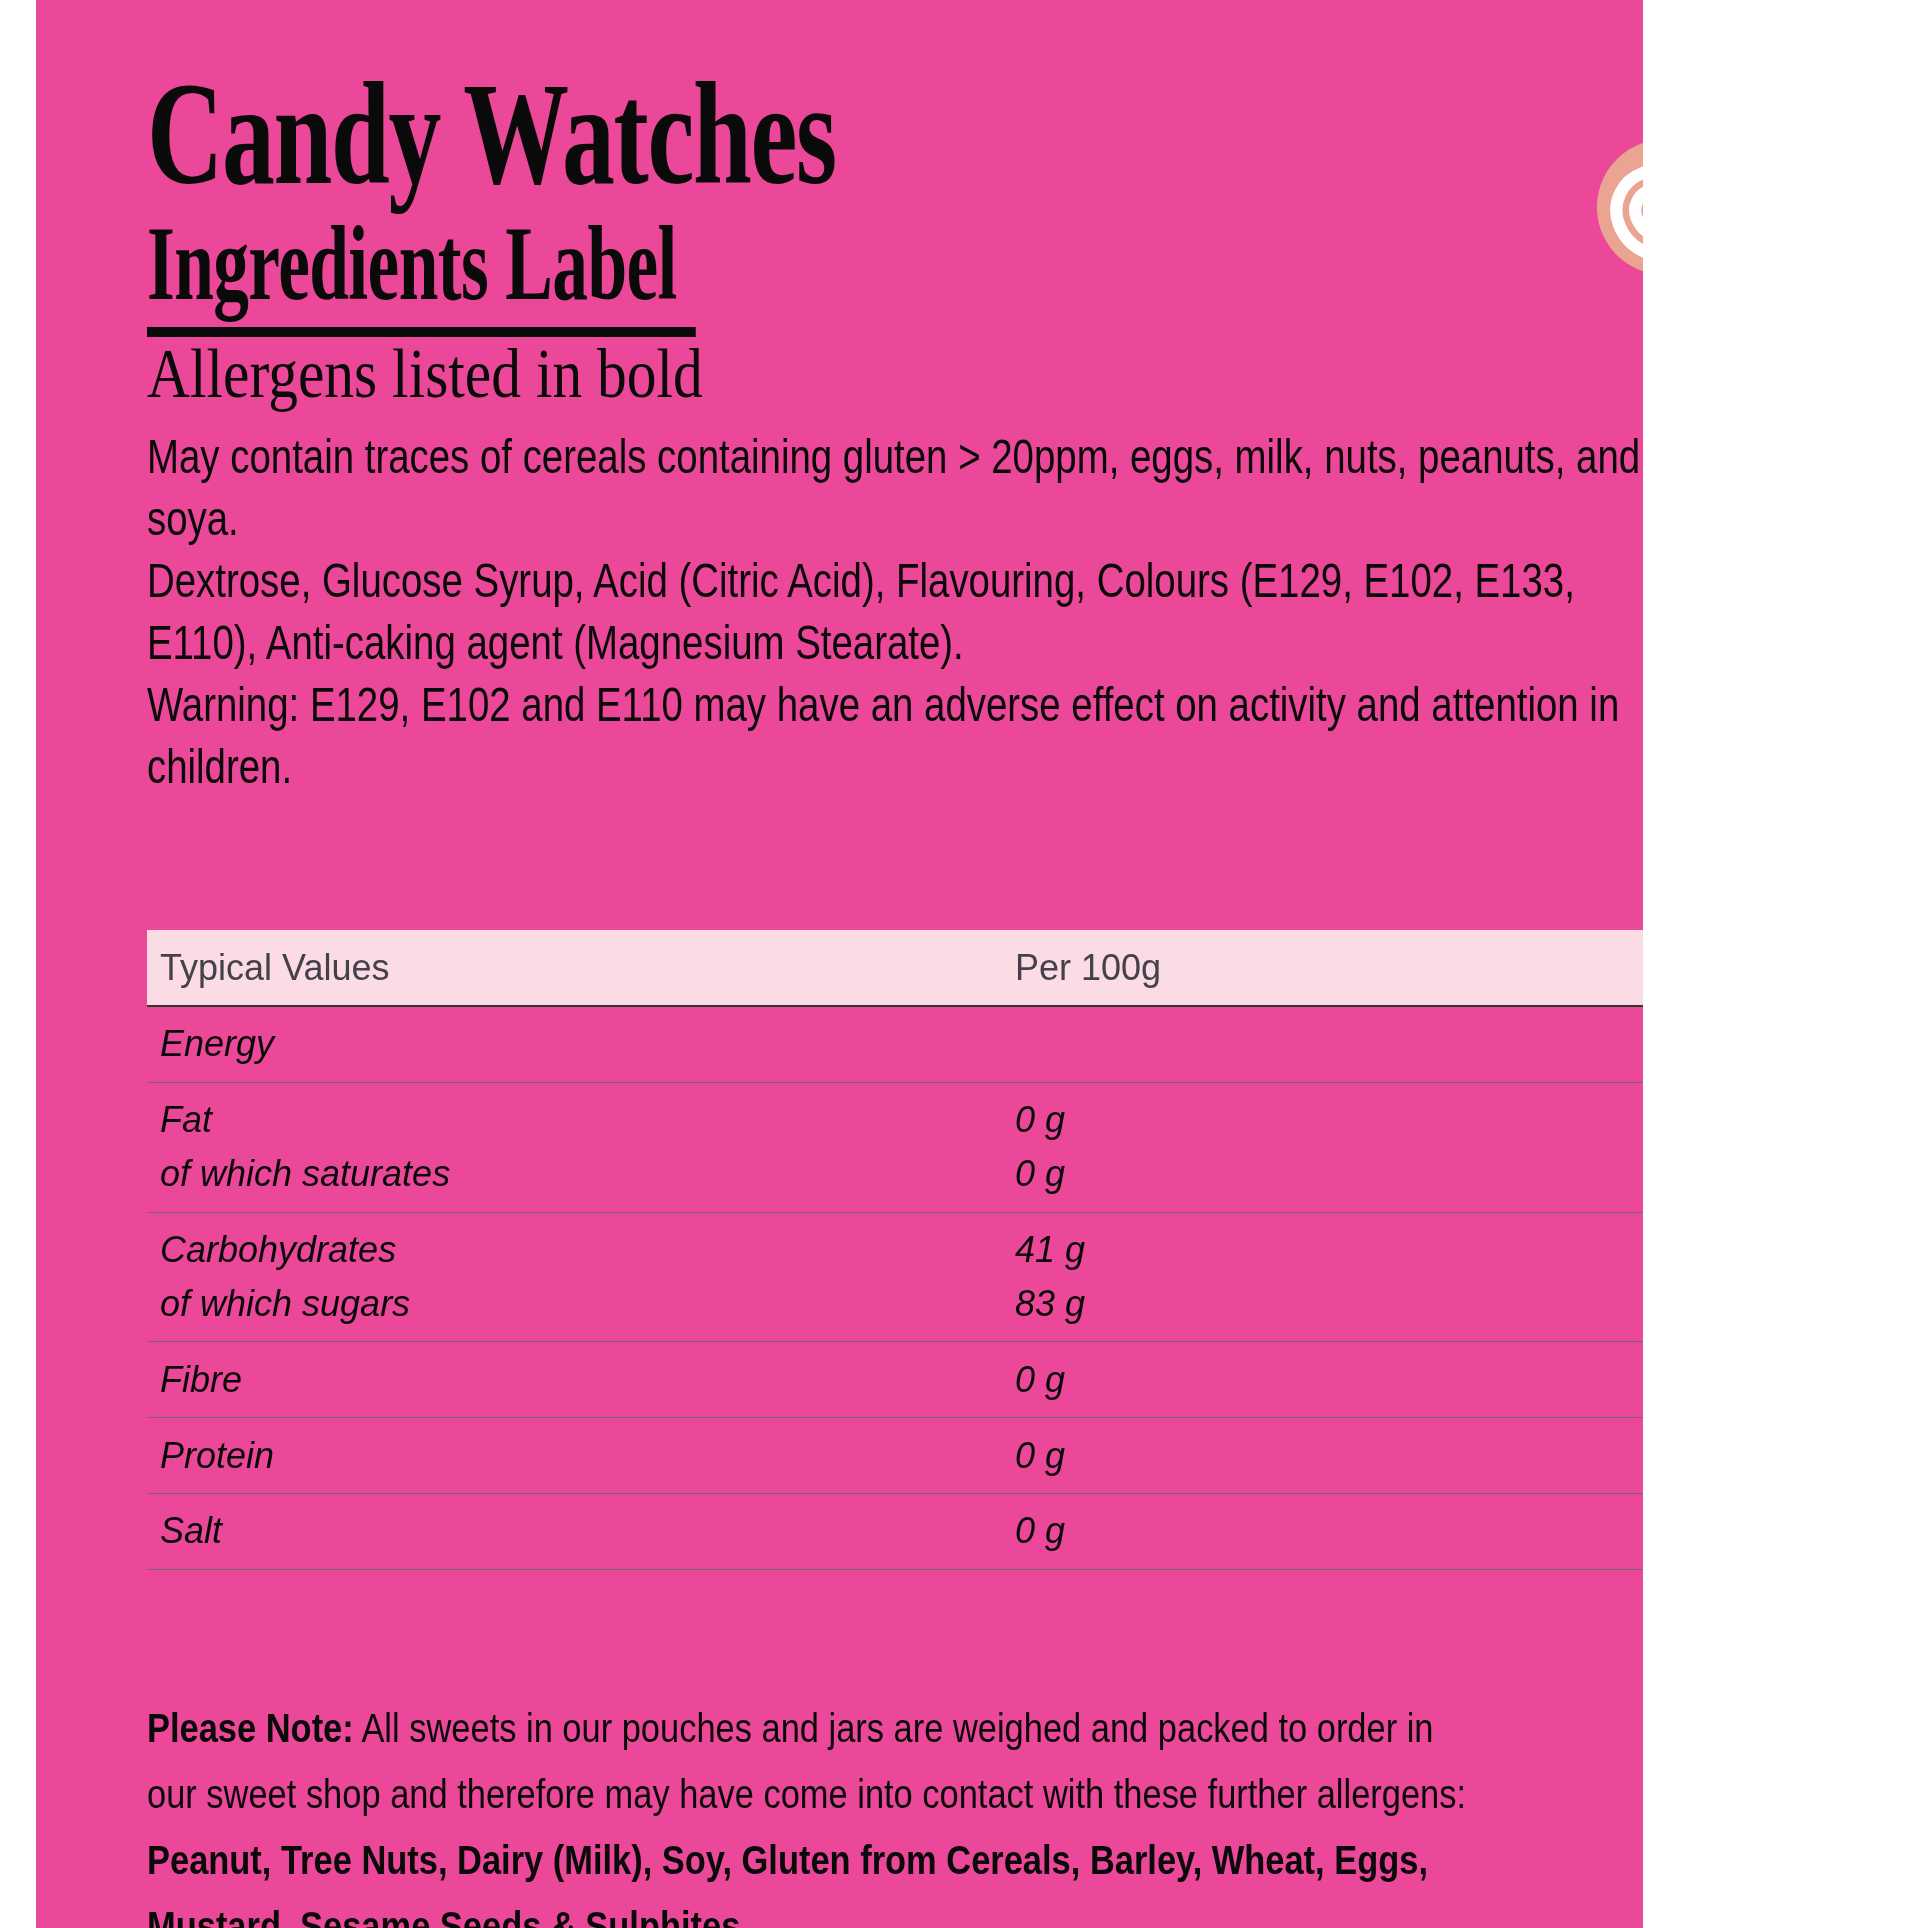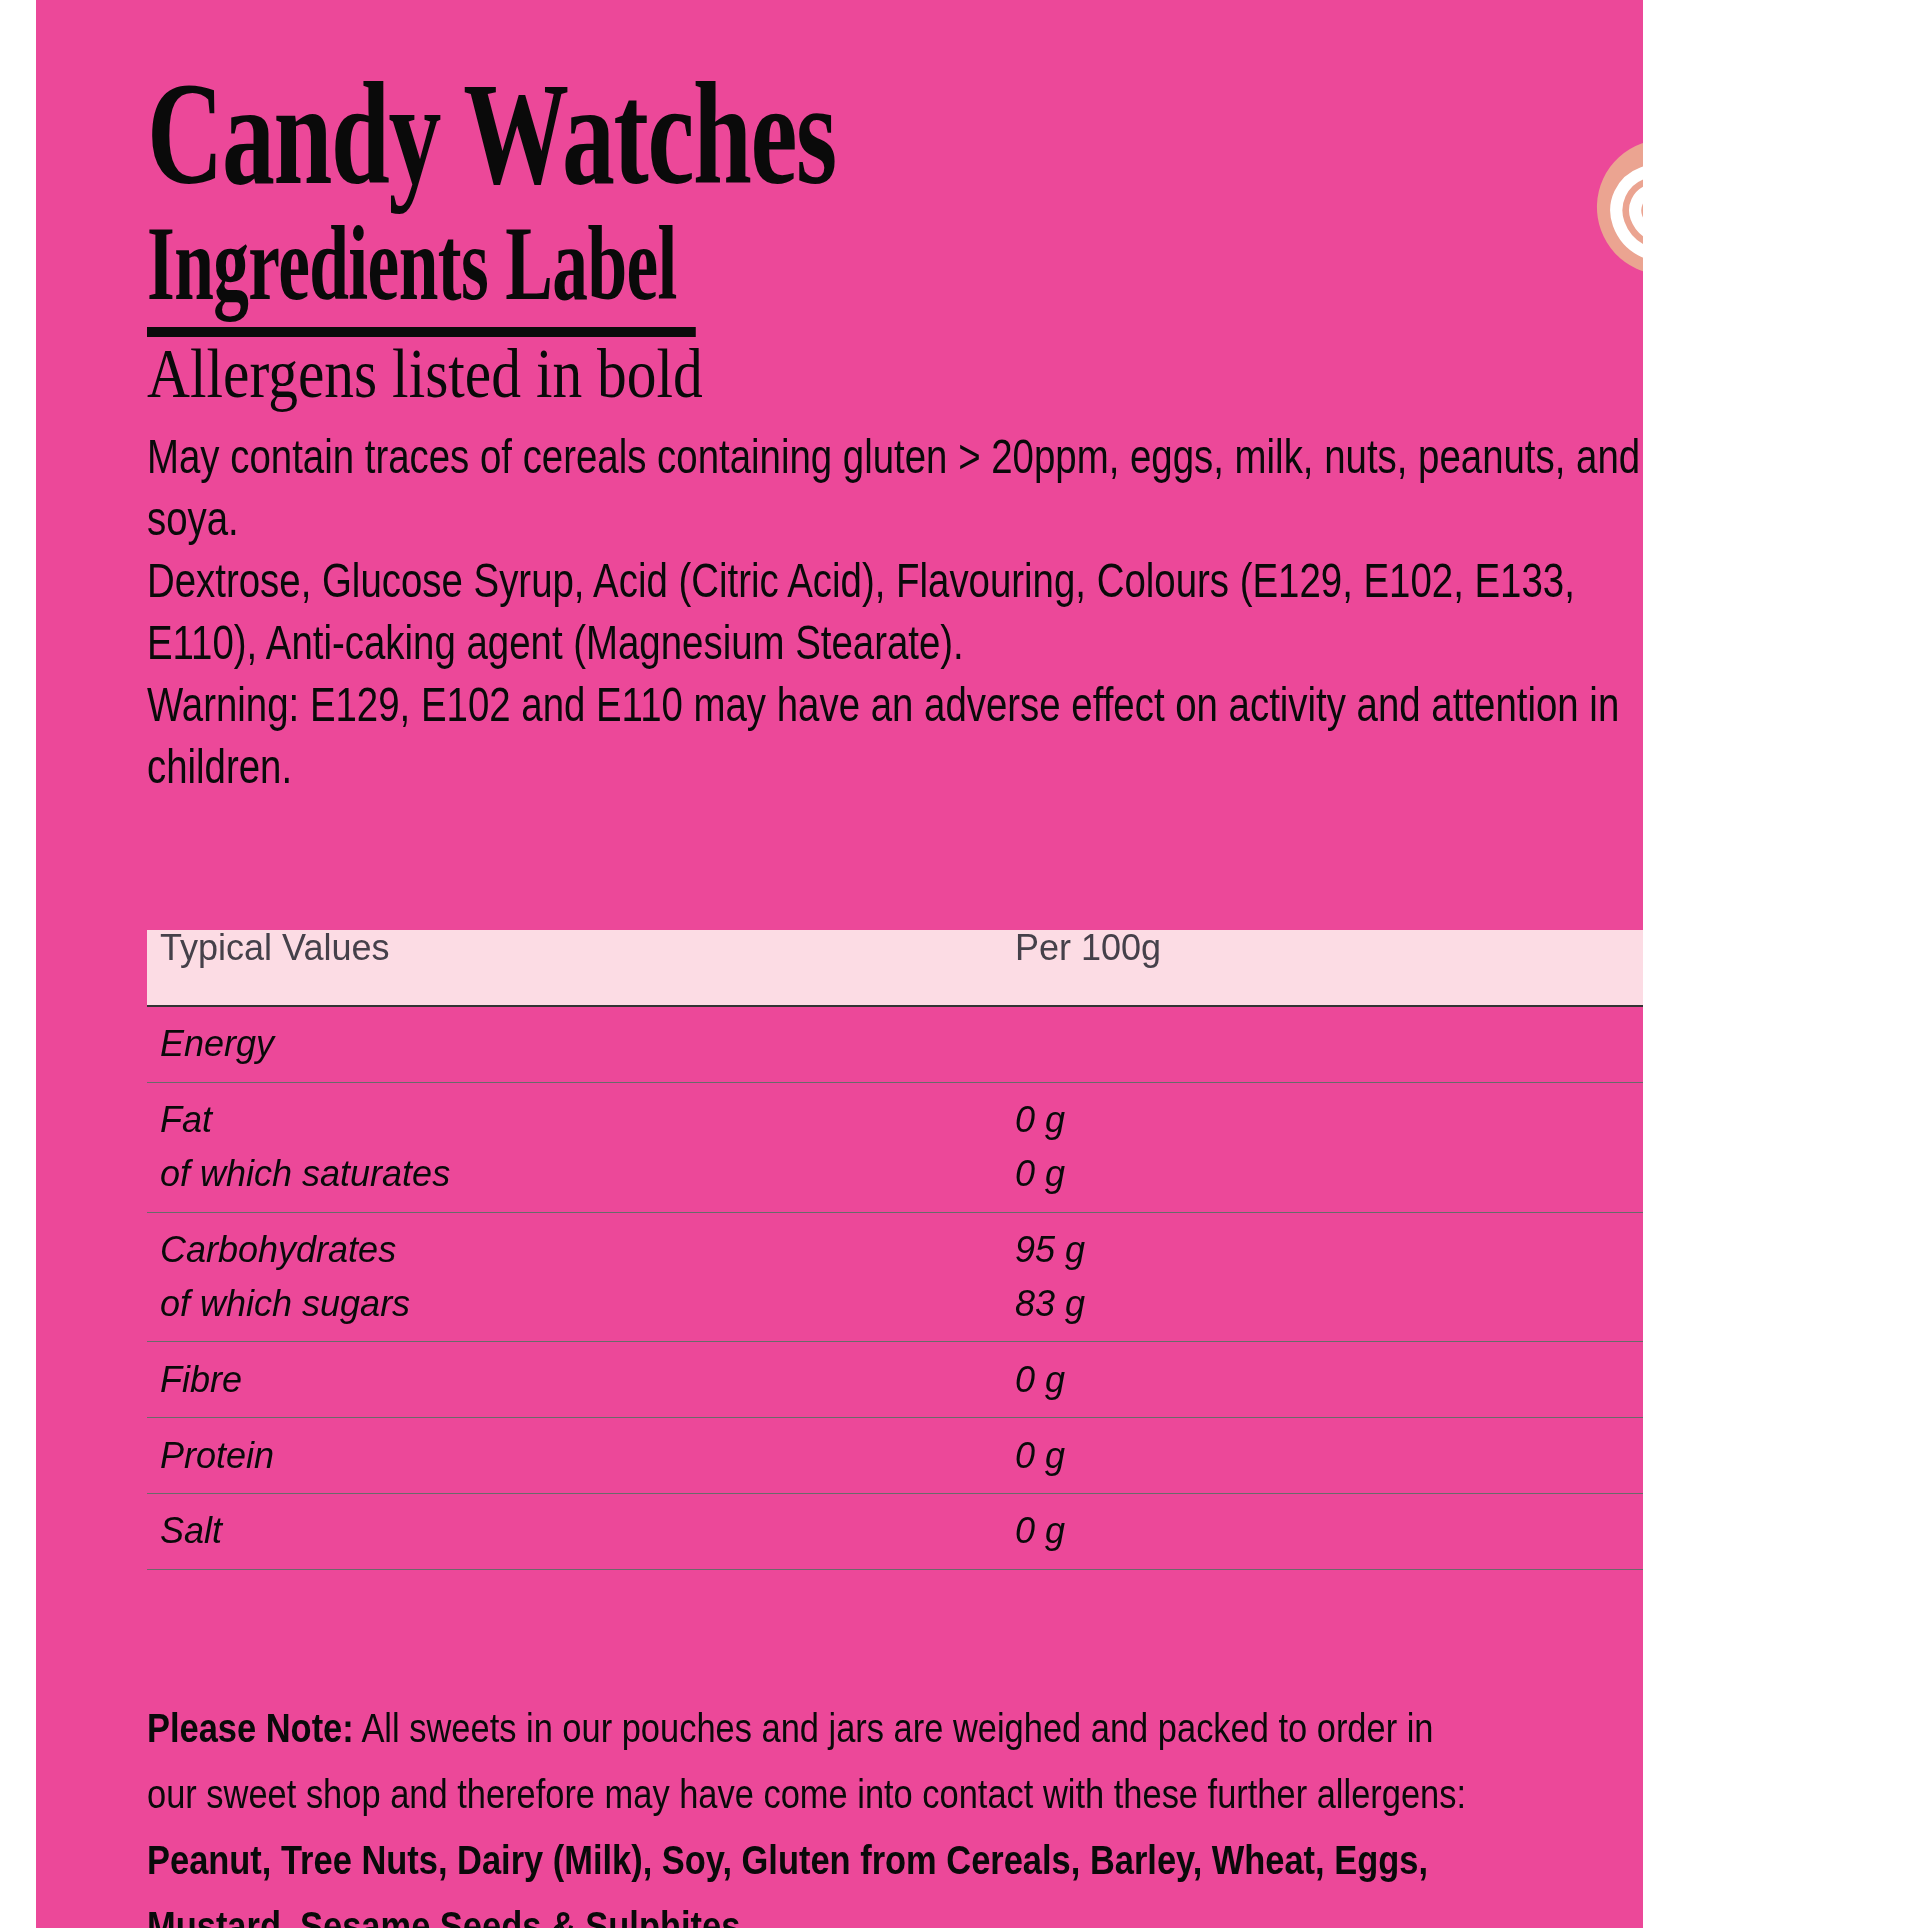--- a/index.html
+++ b/index.html
@@ -16,21 +16,21 @@
   .tagline{position:absolute;left:111px;top:339px;font-family:"Liberation Serif",serif;
          font-size:70px;line-height:1;white-space:nowrap;
          transform:scaleX(.85);transform-origin:0 0;}
 
   .intro{position:absolute;left:111px;top:426px;font-size:48px;line-height:62px;}
   .intro .line{white-space:nowrap;transform:scaleX(.80);transform-origin:0 0;}
 
   .icon-wrap{position:absolute;left:1544px;top:66px;width:320px;height:320px;}
 
   .ntable{position:absolute;left:111px;top:930px;width:1716px;font-size:36px;}
-  .thead{background:var(--pink,#FCDCE4);height:75px;display:flex;align-items:flex-start;
+  .thead{background:var(--pink,#FCDCE4);height:75px;display:flex;align-items:center;
          color:#45414A;border-bottom:2.8px solid #333333;}
   .trow{display:flex;border-bottom:1.9px solid #6a6a6a;padding:10.4px 0;font-style:italic;}
   .c1{flex:0 0 855px;padding-left:13px;display:flex;flex-direction:column;justify-content:center;}
   .c2{flex:1;display:flex;flex-direction:column;justify-content:center;}
   .cline{line-height:54px;white-space:nowrap;}
   .thead .c1,.thead .c2{line-height:36px;}
 
   .note{position:absolute;left:111px;top:1695px;font-size:41px;line-height:66px;}
   .note .line{white-space:nowrap;transform:scaleX(.84);transform-origin:0 0;}
   .note b{font-weight:700;}
@@ -102,21 +102,21 @@
         <span class="cline">0 g</span>
       </div>
     </div>
 
     <div class="trow">
       <div class="c1">
         <span class="cline">Carbohydrates</span>
         <span class="cline">of which sugars</span>
       </div>
       <div class="c2">
-        <span class="cline">95 g</span>
+        <span class="cline">41 g</span>
         <span class="cline">83 g</span>
       </div>
     </div>
 
     <div class="trow">
       <div class="c1">
           <span class="cline">Fibre</span>
         </div>
       <div class="c2">
           <span class="cline">0 g</span>

